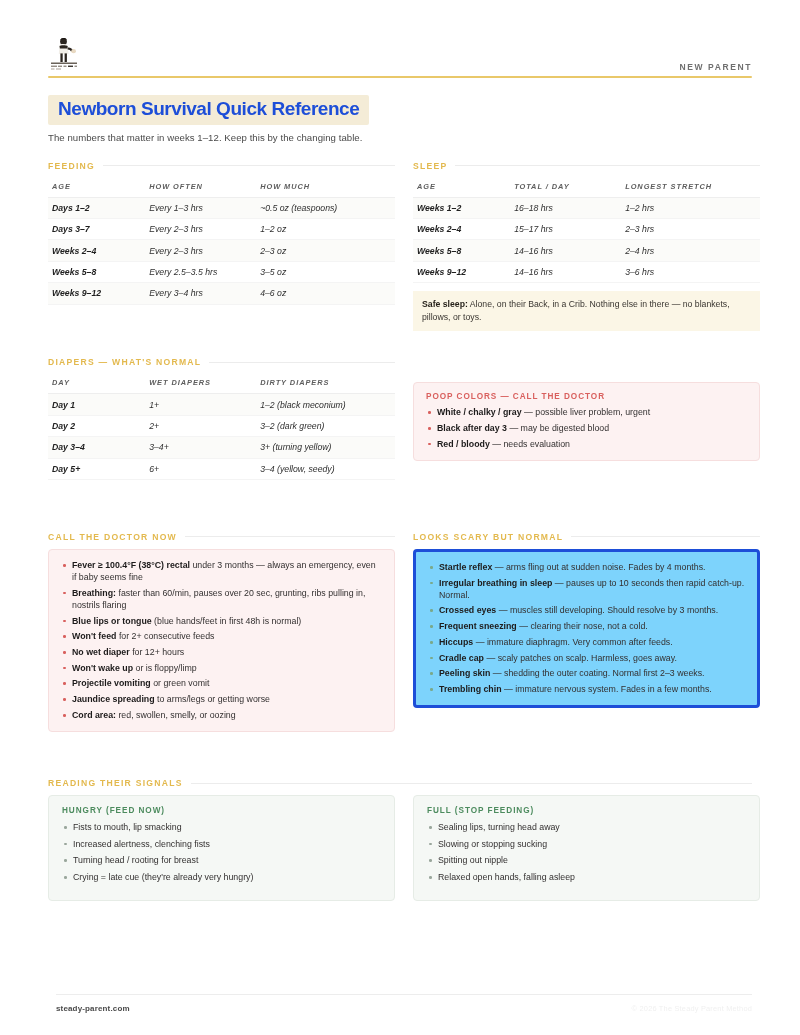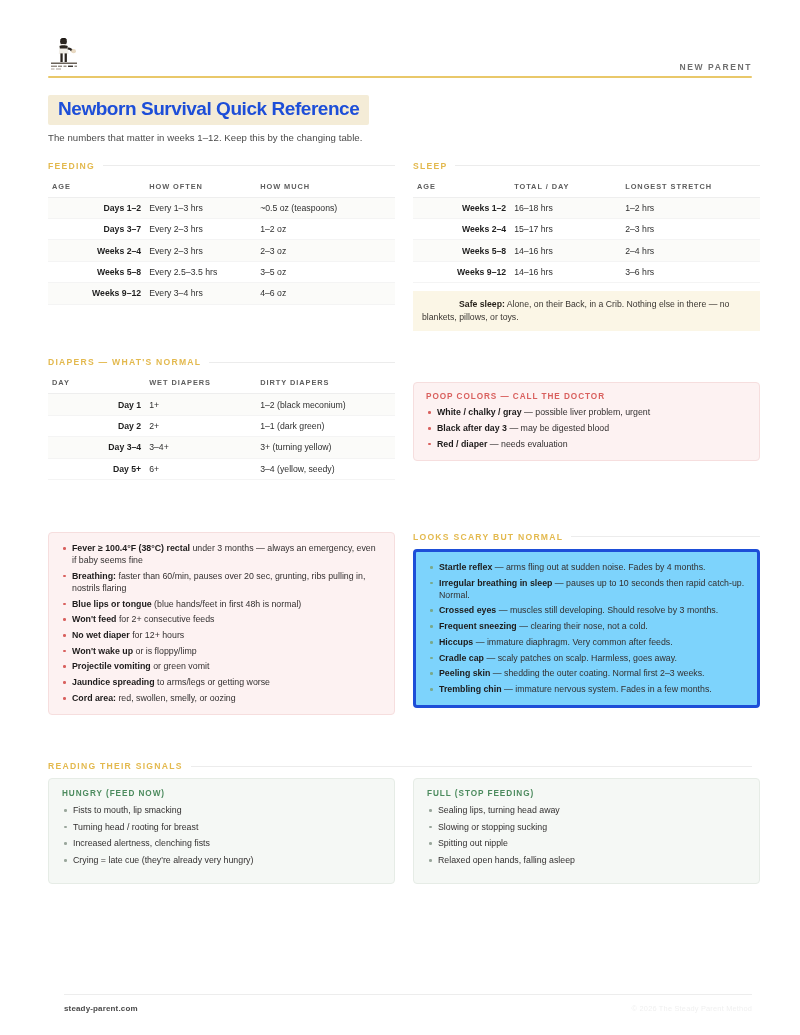--- a/index.html
+++ b/index.html
@@ -111,56 +111,57 @@
     flex: 1 1 auto;
     height: 1px;
     background: #ececec;
   }
 
   
   table {
     width: 100%;
     border-collapse: collapse;
     font-size: 8.6px;
+    font-style: italic;
   }
   thead th {
     text-align: left;
     font-size: 7.4px;
     letter-spacing: 0.95px;
     font-weight: 700;
     color: #5d5d5d;
     text-transform: uppercase;
     padding: 4px 4px 6px 4px;
     border-bottom: 1px solid #eeeeee;
   }
   tbody td {
     padding: 5.2px 4px;
     color: #2f2f2f;
     font-size: 8.7px;
     border-bottom: 1px solid #f4f4f4;
     vertical-align: top;
   }
   tbody tr:nth-child(odd) td { background: #fbfbf9; }
-  tbody td:first-child { font-weight: 700; color: #1f1f1f; text-align: right; }
+  tbody td:first-child { font-weight: 700; color: #1f1f1f; }
   .c1 { width: 28%; }
   .c2 { width: 32%; }
   .c3 { width: 40%; }
 
   
   .note {
     margin-top: 8px;
     background: #fbf6e6;
     border-left: 2.5px solid #e6c濃;
     border-left-color: #e8c96f;
     padding: 7px 10px 8px 9px;
     font-size: 8.7px;
     line-height: 1.45;
     color: #3a3631;
   }
-  .note b { font-weight: 700; color: #241f18; margin-left: 37px; }
+  .note b { font-weight: 700; color: #241f18; }
 
   
   .box {
     border-radius: 4px;
     padding: 9px 12px 10px 12px;
   }
   .box-red {
     background: #fdf2f2;
     border: 1px solid #f6dede;
   }
@@ -211,21 +212,21 @@
     border-radius: 4px;
     padding: 10px 13px 12px 13px;
     min-height: 96px;
   }
   .signal-box .box-title { margin-bottom: 6px; }
   .signal-box ul.bullets li { margin-bottom: 4.6px; }
 
   
   .footer {
     position: absolute;
-    left: 64px;
+    left: 56px;
     right: 48px;
     bottom: 22px;
     display: flex;
     justify-content: space-between;
     align-items: center;
     border-top: 1px solid #ededed;
     padding-top: 9px;
   }
   .footer-left {
     font-size: 8px;
@@ -381,21 +382,21 @@
           </thead>
         <tbody>
           <tr>
             <td>Day 1</td>
             <td>1+</td>
             <td>1–2 (black meconium)</td>
           </tr>
           <tr>
             <td>Day 2</td>
             <td>2+</td>
-            <td>1–1 (dark green)</td>
+            <td>3–2 (dark green)</td>
           </tr>
           <tr>
             <td>Day 3–4</td>
             <td>3–4+</td>
             <td>3+ (turning yellow)</td>
           </tr>
           <tr>
             <td>Day 5+</td>
             <td>6+</td>
             <td>3–4 (yellow, seedy)</td>
@@ -404,29 +405,33 @@
       </table>
     </div>
 
     <div class="col">
       <div style="height:25px"></div>
       <div class="box box-red">
         <div class="box-title t-red">POOP COLORS — CALL THE DOCTOR</div>
         <ul class="bullets bul-red">
           <li><b>White / chalky / gray</b><span> — possible liver problem, urgent</span></li>
           <li><b>Black after day 3</b><span> — may be digested blood</span></li>
-          <li><b>Red / diaper</b><span> — needs evaluation</span></li>
+          <li><b>Red / bloody</b><span> — needs evaluation</span></li>
         </ul>
       </div>
     </div>
   </div>
 
   <div class="cols" style="margin-top:52px">
 
     <div class="col">
+      <div class="sec-head">
+        <div class="sec-title">CALL THE DOCTOR NOW</div>
+        <div class="sec-line"></div>
+      </div>
       <div class="box box-red">
         <ul class="bullets bul-red">
           <li><b>Fever ≥ 100.4°F (38°C) rectal</b><span> under 3 months — always an emergency, even if baby seems fine</span></li>
           <li><b>Breathing:</b><span> faster than 60/min, pauses over 20 sec, grunting, ribs pulling in, nostrils flaring</span></li>
           <li><b>Blue lips or tongue</b><span> (blue hands/feet in first 48h is normal)</span></li>
           <li><b>Won't feed</b><span> for 2+ consecutive feeds</span></li>
           <li><b>No wet diaper</b><span> for 12+ hours</span></li>
           <li><b>Won't wake up</b><span> or is floppy/limp</span></li>
           <li><b>Projectile vomiting</b><span> or green vomit</span></li>
           <li><b>Jaundice spreading</b><span> to arms/legs or getting worse</span></li>
@@ -459,22 +464,22 @@
     <div class="sec-head">
       <div class="sec-title">READING THEIR SIGNALS</div>
       <div class="sec-line"></div>
     </div>
     <div class="band">
       <div class="col">
         <div class="signal-box">
           <div class="box-title t-green">HUNGRY (FEED NOW)</div>
           <ul class="bullets bul-gray">
             <li>Fists to mouth, lip smacking</li>
+            <li>Increased alertness, clenching fists</li>
             <li>Turning head / rooting for breast</li>
-            <li>Increased alertness, clenching fists</li>
             <li>Crying = late cue (they're already very hungry)</li>
           </ul>
         </div>
       </div>
       <div class="col">
         <div class="signal-box">
           <div class="box-title t-green">FULL (STOP FEEDING)</div>
           <ul class="bullets bul-gray">
             <li>Sealing lips, turning head away</li>
             <li>Slowing or stopping sucking</li>

